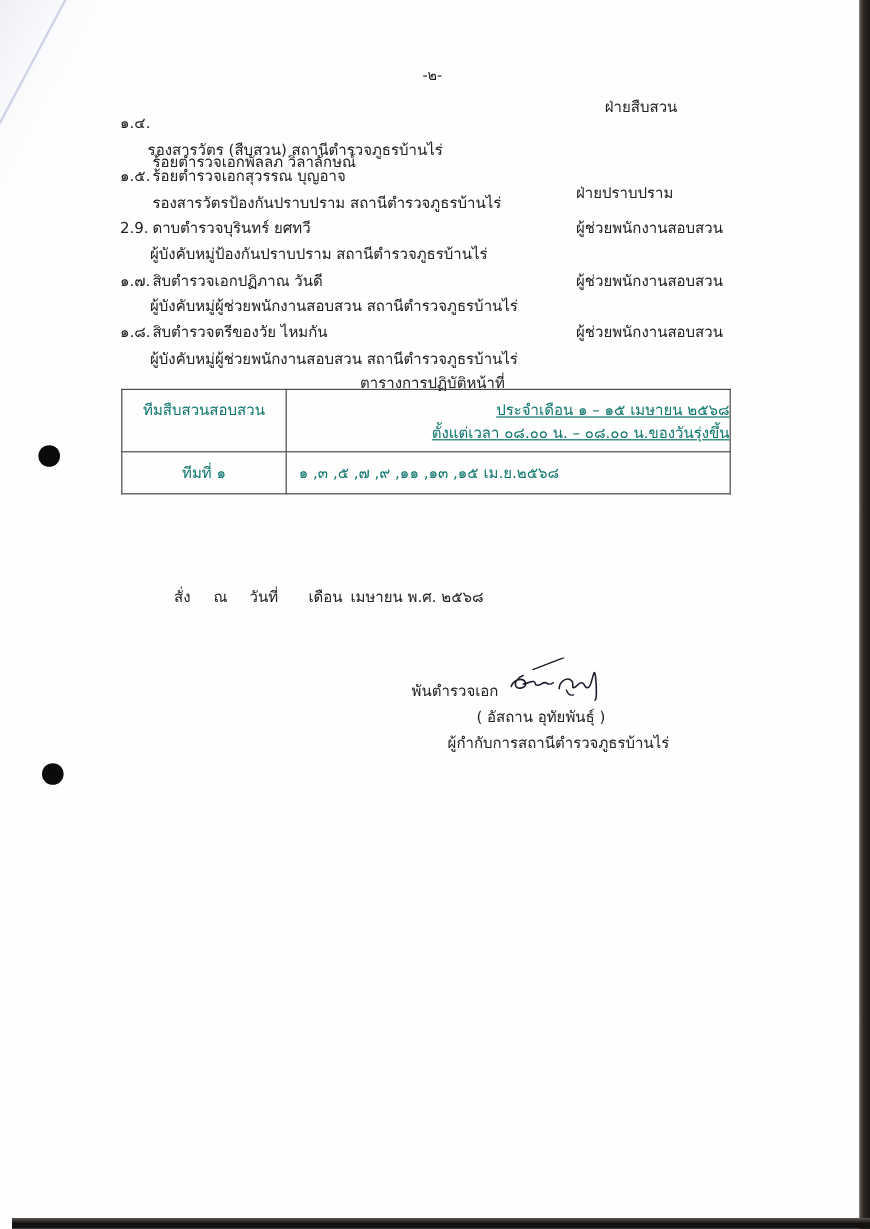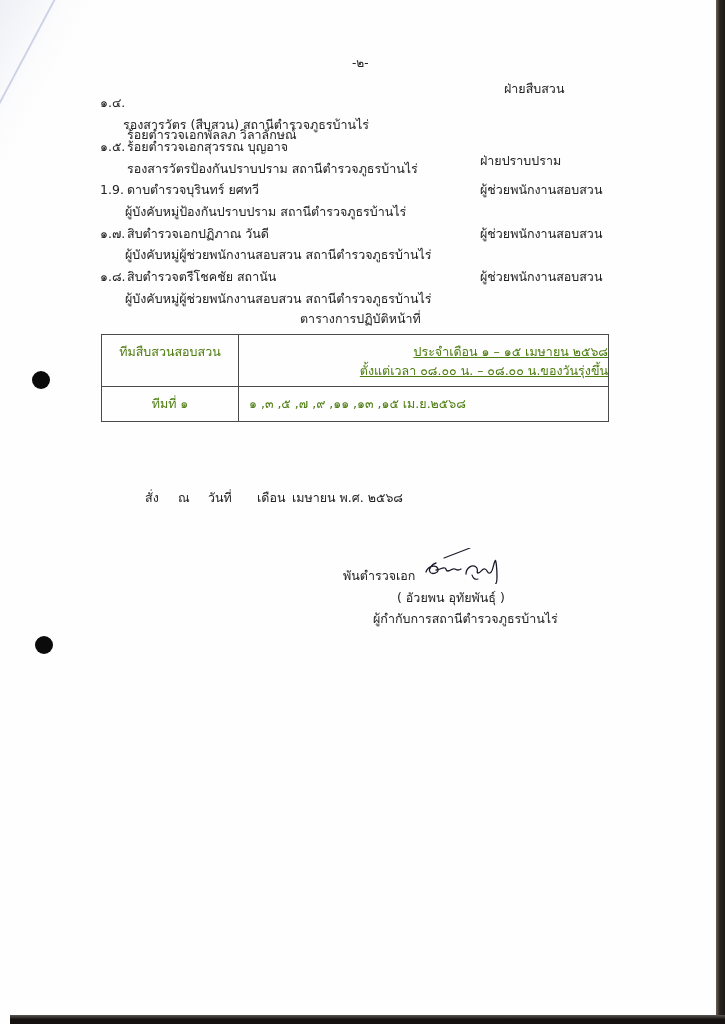--- a/index.html
+++ b/index.html
@@ -19,22 +19,22 @@
   .fold-shade {
     position: absolute; left: 0; top: 0; width: 110px; height: 200px;
     background: linear-gradient(118deg, rgba(232,234,242,0.7) 0%, rgba(245,246,250,0.3) 30%, rgba(255,255,255,0) 45%);
     pointer-events: none;
   }
   .punch { position: absolute; width: 18px; height: 18px; border-radius: 50%; background: #0b0b0b; }
   .t { position: absolute; white-space: nowrap; font-size: 12.5px; line-height: 16px; color: #222; }
   .page-no { font-size: 12px; }
 
   table.duty {
-    position: absolute; left: 101px; top: 334px; width: 508px;
-    border-collapse: collapse; font-size: 12.5px; color: #4d7c0f;
+    position: absolute; left: 101px; top: 324px; width: 508px;
+    border-collapse: collapse; font-size: 12.5px; color: #0f766e;
   }
   table.duty td { border: 1.3px solid #4a4a4a; padding: 0; vertical-align: middle; }
   table.duty td.c1 { width: 136px; text-align: center; }
   table.duty .hdr td { height: 44px; }
   table.duty .hdr td.c1 { vertical-align: top; padding-top: 7px; }
   table.duty .hdr td.c2 { text-align: right; line-height: 19px; text-decoration: underline; }
   table.duty .r1 td { height: 34px; }
   table.duty .r2 td { height: 64px; }
   table.duty td.c2.dates { padding-left: 10px; text-align: left; }
 
@@ -58,32 +58,32 @@
     <div class="t" style="left:100px;top:95px;">๑.๔.</div>
     <div class="t" style="left:127px;top:95px;margin-top:32px;">ร้อยตำรวจเอกพัลลภ   วิลาลักษณ์</div>
     <div class="t" style="left:480px;top:81px;margin-left:24px;">ฝ่ายสืบสวน</div>
     <div class="t" style="left:123px;top:117px;text-align:right;">รองสารวัตร (สืบสวน) สถานีตำรวจภูธรบ้านไร่</div>
 
     <div class="t" style="left:100px;top:139px;">๑.๕.</div>
     <div class="t" style="left:127px;top:139px;">ร้อยตำรวจเอกสุวรรณ  บุญอาจ</div>
     <div class="t" style="left:480px;top:153px;">ฝ่ายปราบปราม</div>
     <div class="t" style="left:127px;top:161px;">รองสารวัตรป้องกันปราบปราม สถานีตำรวจภูธรบ้านไร่</div>
 
-    <div class="t" style="left:100px;top:182px;">1.9.</div>
+    <div class="t" style="left:100px;top:182px;">2.9.</div>
     <div class="t" style="left:127px;top:182px;">ดาบตำรวจบุรินทร์  ยศทวี</div>
     <div class="t" style="left:480px;top:182px;">ผู้ช่วยพนักงานสอบสวน</div>
     <div class="t" style="left:125px;top:204px;">ผู้บังคับหมู่ป้องกันปราบปราม สถานีตำรวจภูธรบ้านไร่</div>
 
     <div class="t" style="left:100px;top:226px;">๑.๗.</div>
     <div class="t" style="left:127px;top:226px;">สิบตำรวจเอกปฏิภาณ  วันดี</div>
     <div class="t" style="left:480px;top:226px;">ผู้ช่วยพนักงานสอบสวน</div>
     <div class="t" style="left:125px;top:247px;">ผู้บังคับหมู่ผู้ช่วยพนักงานสอบสวน สถานีตำรวจภูธรบ้านไร่</div>
 
     <div class="t" style="left:100px;top:269px;">๑.๘.</div>
-    <div class="t" style="left:127px;top:269px;">สิบตำรวจตรีโชคชัย  สถานัน</div>
+    <div class="t" style="left:127px;top:269px;">สิบตำรวจตรีของวัย  ไหมกัน</div>
     <div class="t" style="left:480px;top:269px;">ผู้ช่วยพนักงานสอบสวน</div>
     <div class="t" style="left:125px;top:291px;">ผู้บังคับหมู่ผู้ช่วยพนักงานสอบสวน สถานีตำรวจภูธรบ้านไร่</div>
   </div>
 
   <div class="t" style="left:300px;top:311px;">ตารางการปฏิบัติหน้าที่</div>
 
   <table class="duty">
     <tbody>
         <tr class="hdr">
       <td class="c1">ทีมสืบสวนสอบสวน</td>
@@ -108,16 +108,16 @@
   </div>
 
   <div>
     <div class="t" style="left:343px;top:568px;">พันตำรวจเอก</div>
     <svg class="signature" viewBox="0 0 96 36">
       <path d="M4,24 c2,-6 10,-8 12,-3 c1,4 -6,6 -8,3 c-2,-3 2,-8 6,-9 M14,22 c4,0 6,-3 9,-2 c2,1 0,3 3,3 c3,0 4,-3 7,-2 c2,1 3,2 6,0" fill="none" stroke="#1a1a2a" stroke-width="1.3" stroke-linecap="round"></path>
       <path d="M22,10 L48,0" fill="none" stroke="#1a1a2a" stroke-width="1.1" stroke-linecap="round"></path>
       <path d="M44,26 c0,-6 6,-10 10,-7 c3,2 0,6 2,6 c3,0 4,-5 7,-4 c3,1 2,5 5,4 c3,-1 3,-8 5,-12 c1,-3 2,8 2,16 c0,4 -1,8 -3,8" fill="none" stroke="#1a1a2a" stroke-width="1.3" stroke-linecap="round"></path>
       <path d="M50,27 c1,3 3,5 6,4" fill="none" stroke="#1a1a2a" stroke-width="1.1" stroke-linecap="round"></path>
     </svg>
-    <div class="t" style="left:397px;top:590px;">( อัวยพน  อุทัยพันธุ์ )</div>
+    <div class="t" style="left:397px;top:590px;">( อัสถาน  อุทัยพันธุ์ )</div>
     <div class="t" style="left:373px;top:611px;">ผู้กำกับการสถานีตำรวจภูธรบ้านไร่</div>
   </div>
 </div>
 
 </body></html>

